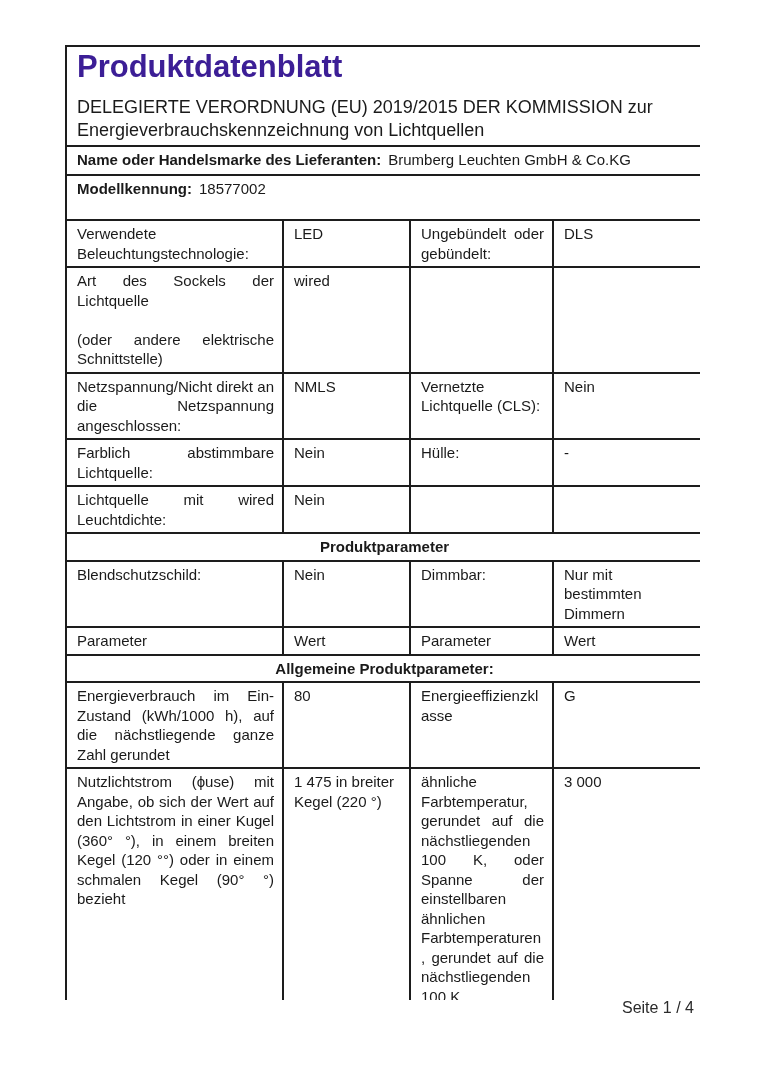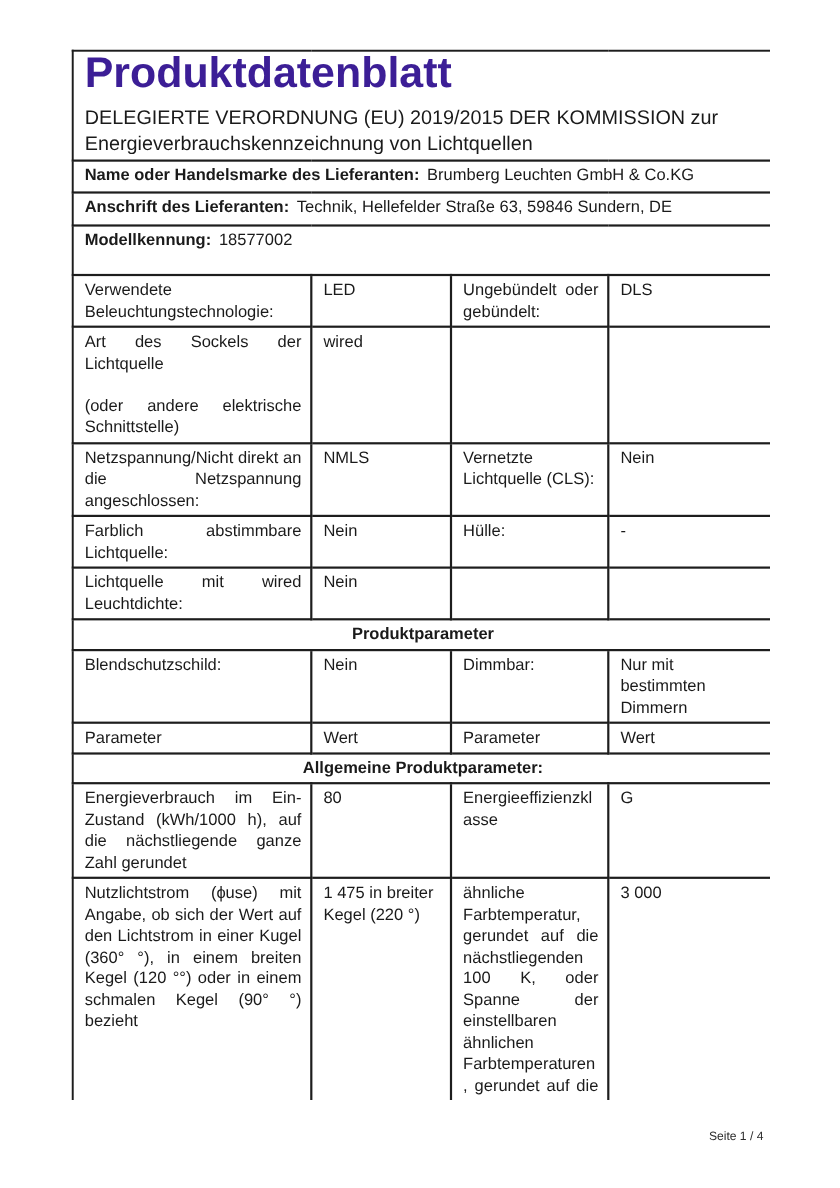--- a/index.html
+++ b/index.html
@@ -30,21 +30,21 @@
   table.sheet td {
     border: 2px solid #1d1d1d;
     vertical-align: top;
     padding: 3px 8px 3px 10px;
     overflow: hidden;
   }
   td.full { padding: 4px 10px; }
   td.title-cell { padding: 10px 12px 8px 12px; }
   h1.doc-title {
     margin: 0 0 12px 0;
-    font-size: 39px;
+    font-size: 31px;
     line-height: 34px;
     font-weight: bold;
     letter-spacing: 0;
   }
   .reg {
     margin: 0;
     font-size: 18px;
     line-height: 23px;
     white-space: pre-line;
   }
@@ -52,23 +52,22 @@
   .val { margin-left: 7px; }
   td.p  { text-align: justify; white-space: pre-line; overflow-wrap: break-word; }
   td.v  { padding: 3px 4px; }
   td.sec-head { font-weight: bold; }
   td.center-head { text-align: center; font-weight: bold; padding: 2px 4px; }
   td.col-head { padding: 2px 8px 2px 10px; }
   .footer {
     position: absolute;
     top: 999px;
     right: 70px;
-    font-size: 11px;
+    font-size: 16px;
     color: #2b2b2b;
-    margin-top: 28px;
   }
 </style>
 </head>
 <body>
 
 <div class="page">
   <div class="table-clip">
     <table class="sheet">
       <colgroup>
         <col style="width:217px">
@@ -80,25 +79,20 @@
         <tr style="height:88px">
           <td class="title-cell" colspan="4">
             <h1 class="doc-title" style="color: rgb(60, 30, 150);">Produktdatenblatt</h1>
             <p class="reg">DELEGIERTE VERORDNUNG (EU) 2019/2015 DER KOMMISSION zur
 Energieverbrauchskennzeichnung von Lichtquellen</p>
           </td>
         </tr>
         <tr style="height:29px">
           <td class="full" colspan="4">
             <span class="lbl">Name oder Handelsmarke des Lieferanten:</span><span class="val">Brumberg Leuchten GmbH &amp; Co.KG</span>
-          </td>
-        </tr>
-        <tr style="height:30px">
-          <td class="full" colspan="4">
-            <span class="lbl">Anschrift des Lieferanten:</span><span class="val">Technik, Hellefelder Straße 63, 59846 Sundern, DE</span>
           </td>
         </tr>
         <tr style="height:45px">
           <td class="full" colspan="4">
             <span class="lbl">Modellkennung:</span><span class="val">18577002</span>
           </td>
         </tr>
 
         <tr style="height:42px">
           <td class="p">Verwendete Beleuchtungstechnologie:</td>

